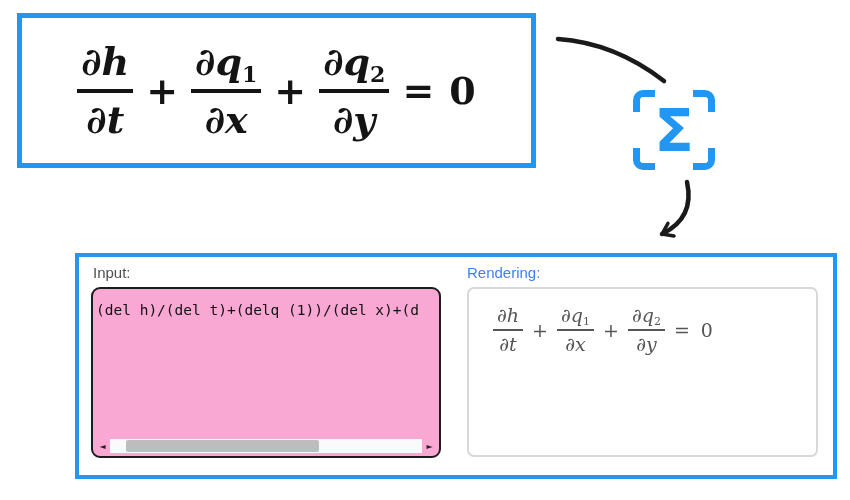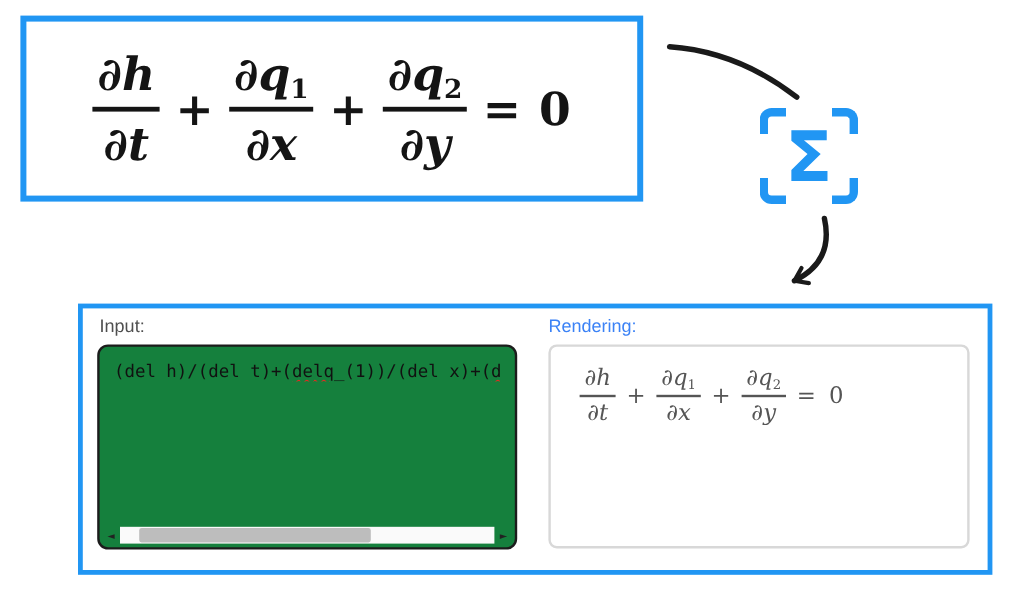--- a/index.html
+++ b/index.html
@@ -44,31 +44,31 @@
   .corner.br { right:0; bottom:0; border-right-width:7px; border-bottom-width:7px; border-bottom-right-radius:10px; }
   .sigma {
     position:absolute; left:0; top:2px; right:0; bottom:0;
     display:flex; align-items:center; justify-content:center;
     font-family:"DejaVu Sans", sans-serif; font-weight:bold; font-size:58px;
     color:#2196f3; line-height:1;
   }
 
   
   .tool-panel {
-    position:absolute; left:65px; top:253px; width:762px; height:226px;
+    position:absolute; left:75px; top:253px; width:762px; height:226px;
     box-sizing:border-box; border:4px solid #2196f3; background:#ffffff;
   }
   .field-label { position:absolute; font-size:15px; }
   .input-label { left:14px; top:7px; color:#4f4f4f; }
   .render-label { left:388px; top:7px; color:#3b82f6; }
 
   .input-box {
     position:absolute; left:12px; top:30px; width:350px; height:171px;
     box-sizing:border-box; border:2px solid #1c1c1c; border-radius:9px;
-    background:#15803d; overflow:hidden;text-align:center;
+    background:#f9a8d4; overflow:hidden;
   }
   .input-text {
     position:absolute; left:3px; right:2px; top:13px;
     font-family:"DejaVu Sans Mono", monospace; font-size:14.5px; color:#111111;
     white-space:nowrap; overflow:hidden;
   }
   .misspelled {
     text-decoration-line:underline;
     text-decoration-style:wavy;
     text-decoration-color:#e02b20;

